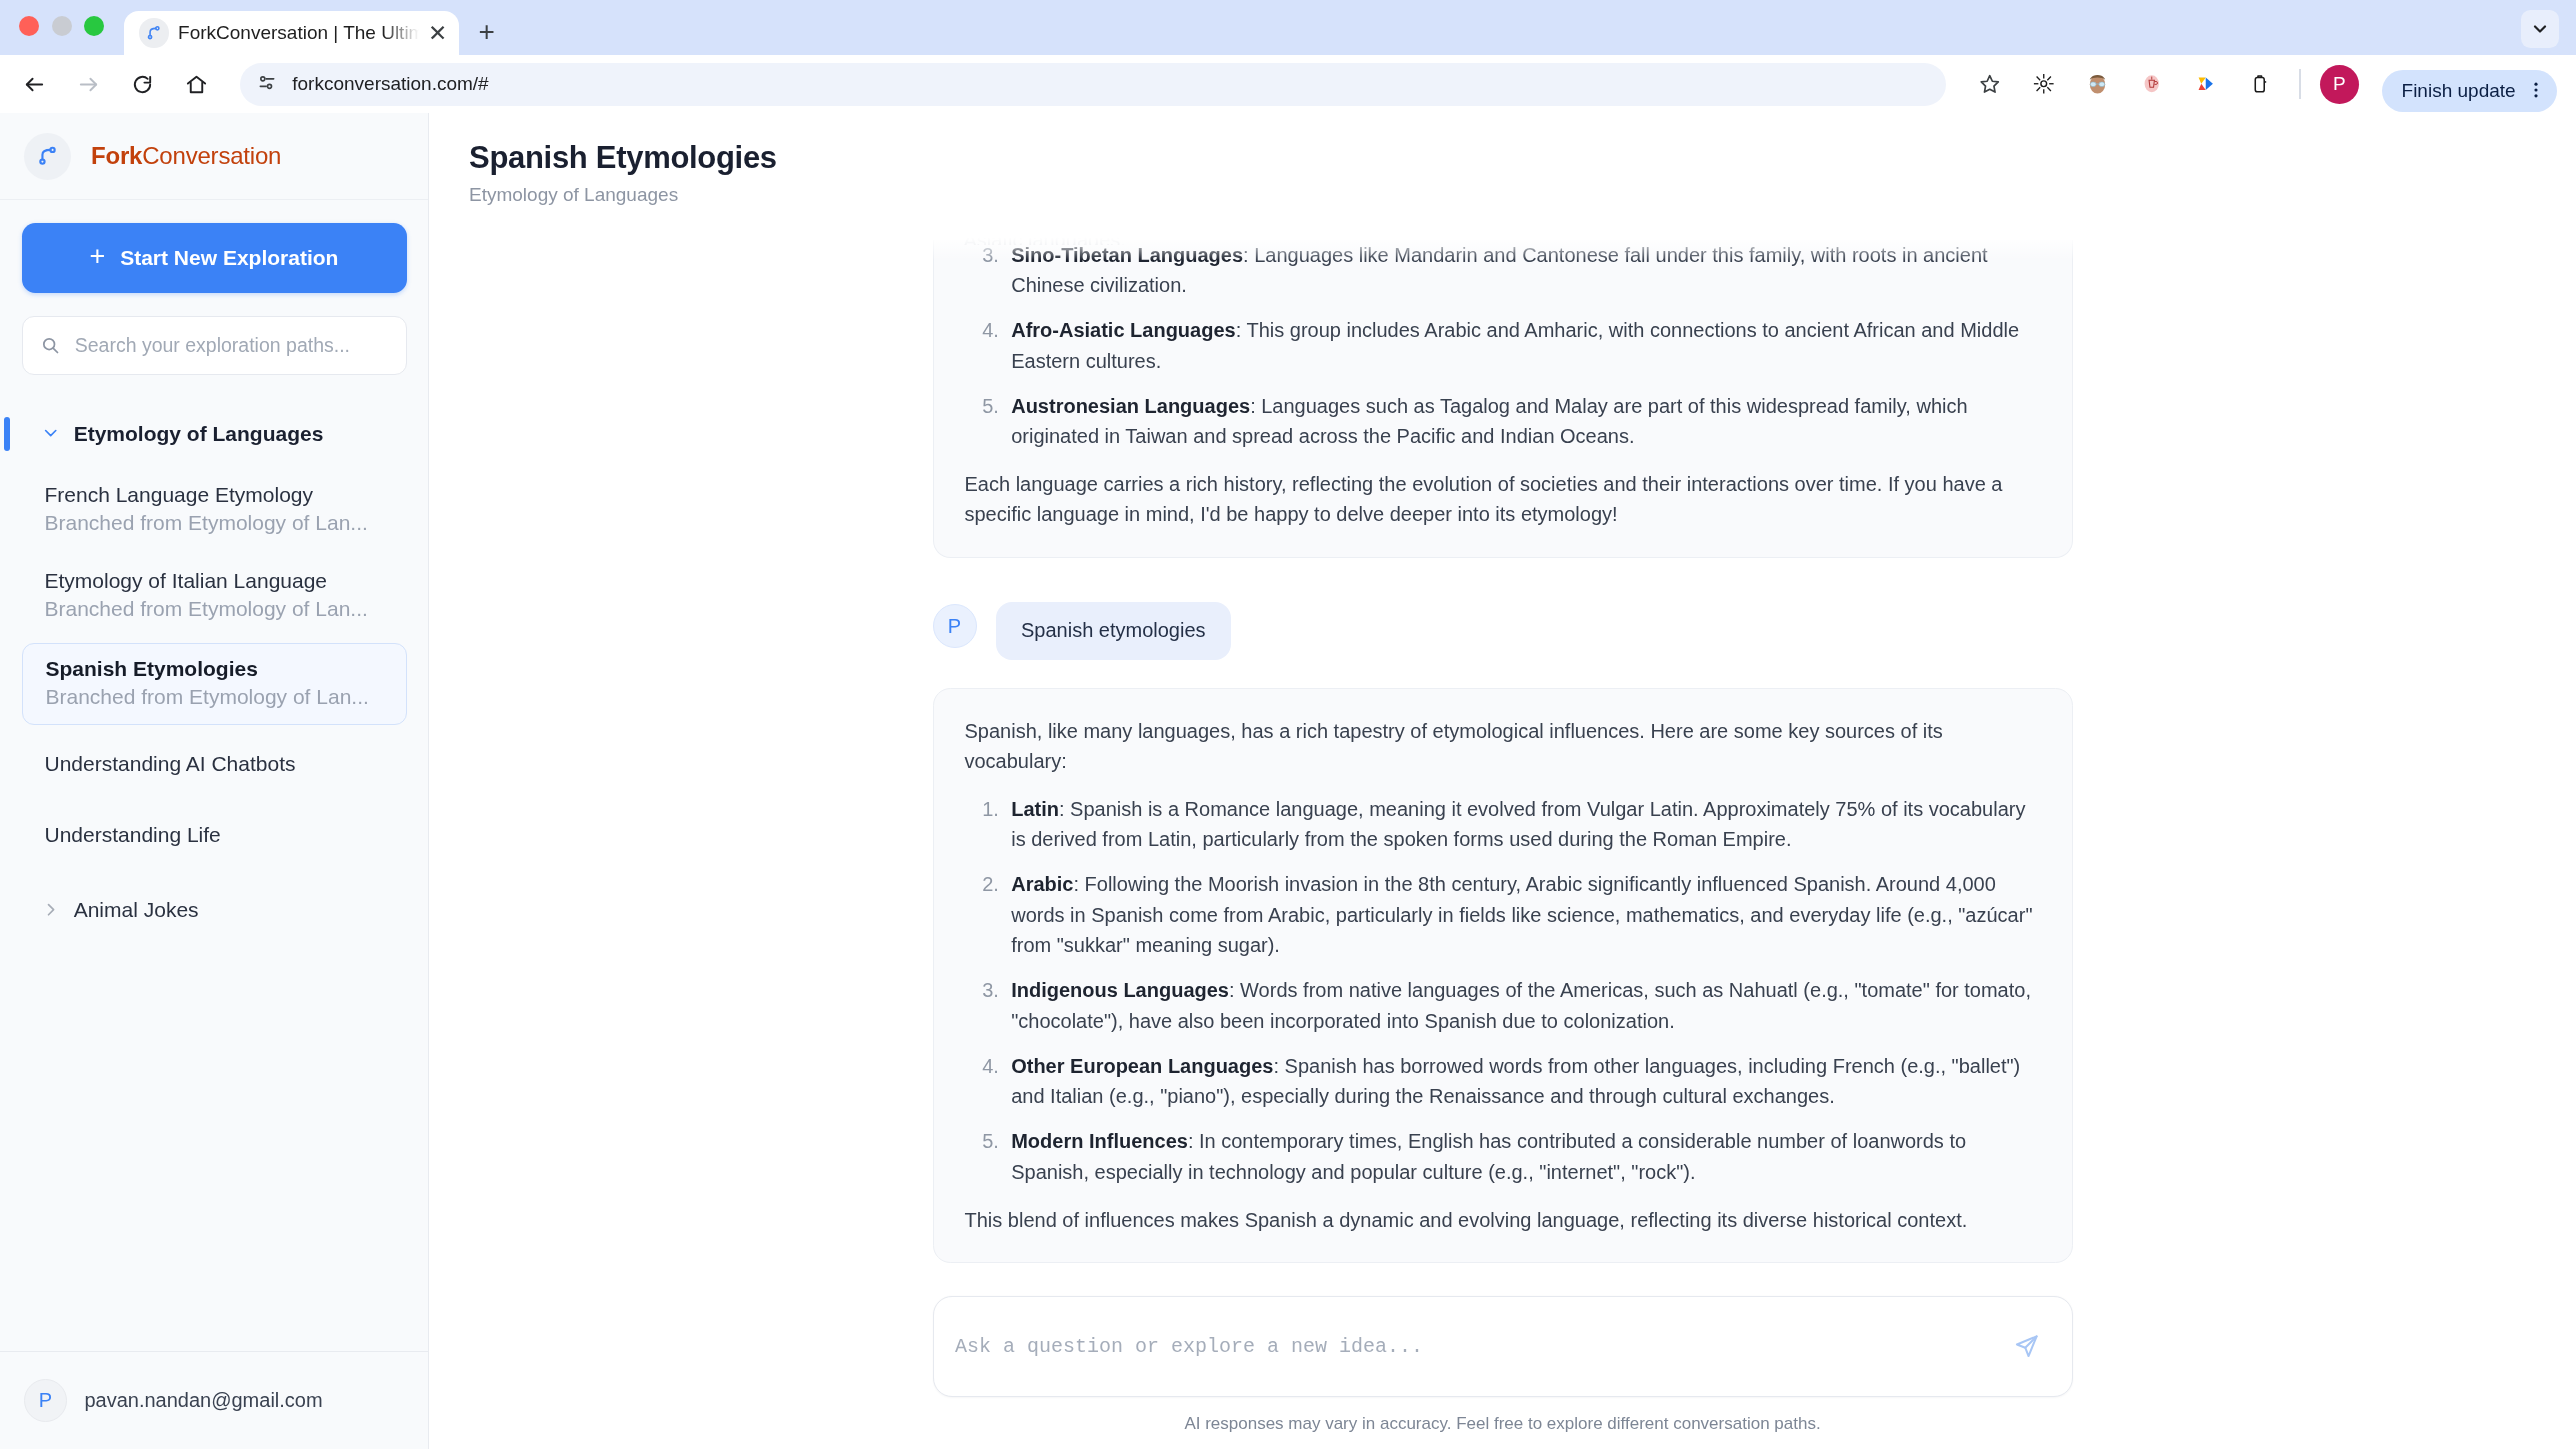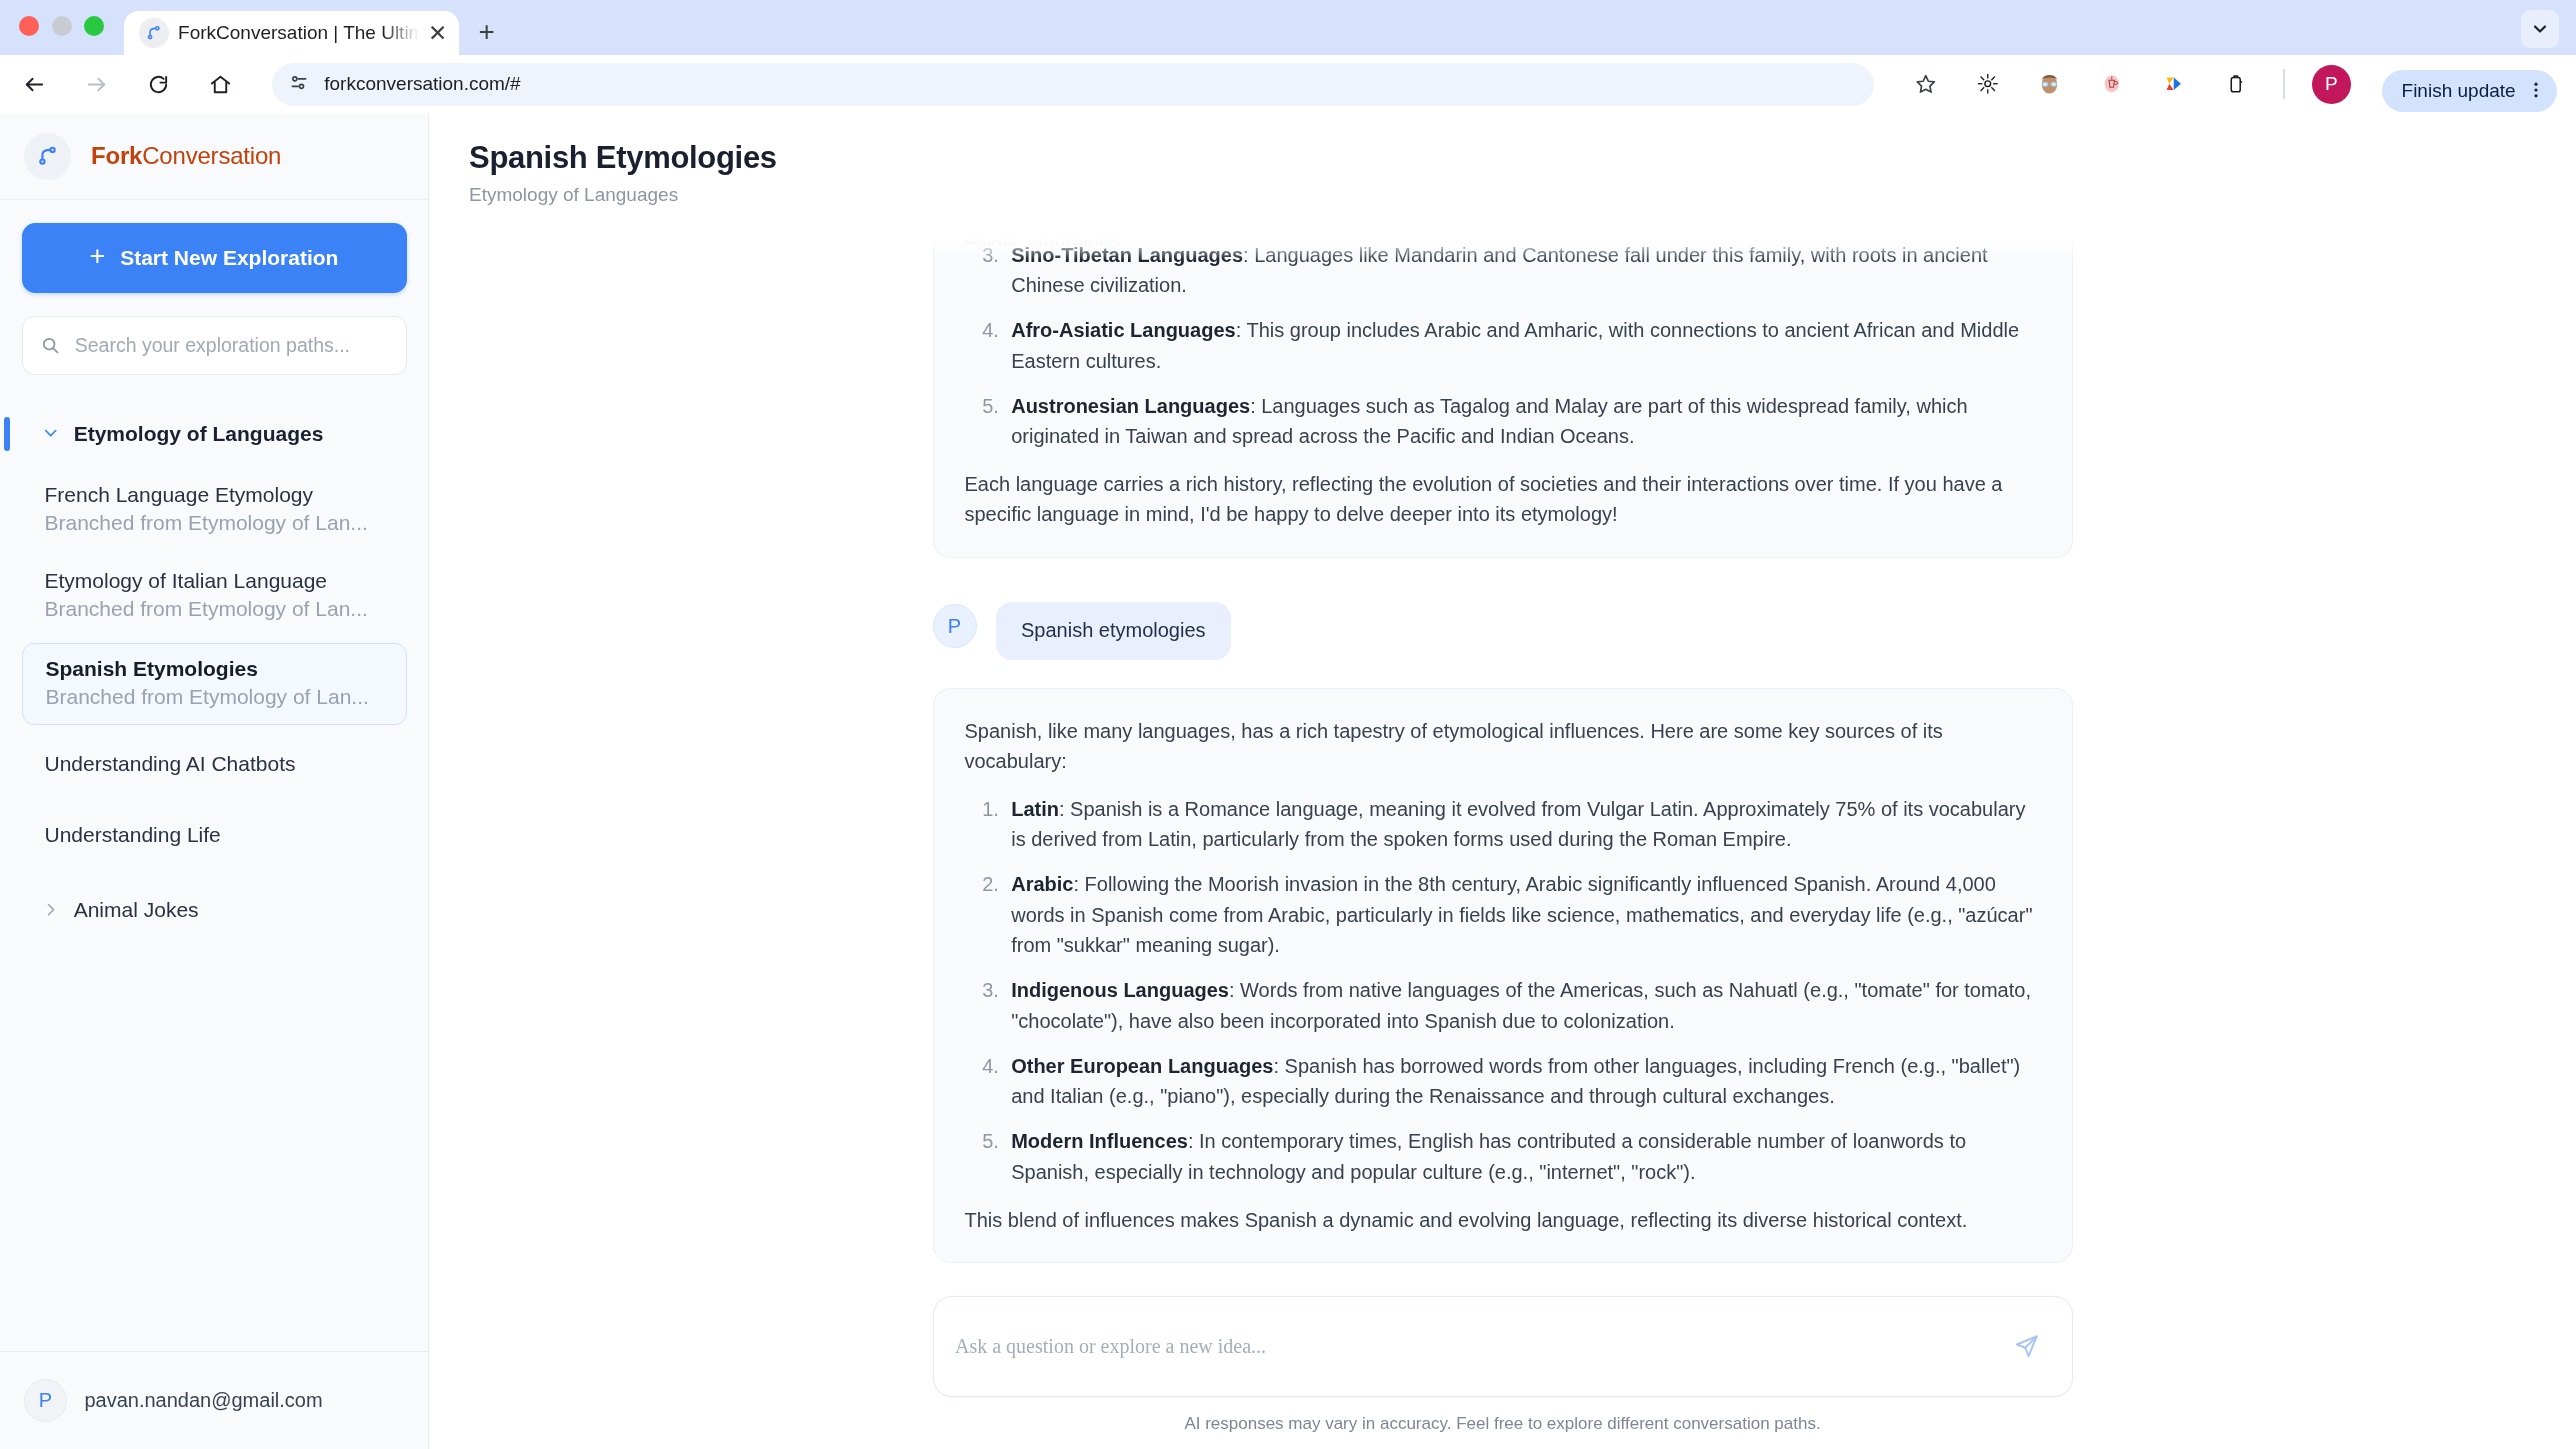--- a/index.html
+++ b/index.html
@@ -61,21 +61,21 @@
     margin-bottom: 6.7px; margin-right: 17.4px;
     width: 38px; height: 38px; border-radius: 9.4px; background: #e8eefc;
     display: flex; align-items: center; justify-content: center;
   }
 
   .toolbar {
     height: 58px;
     background: #ffffff;
     display: flex; align-items: center;
     padding: 0 19px 0 13.4px;
-    gap: 20px;
+    gap: 12px;
     flex: 0 0 auto;
   }
   .navbtn {
     width: 42px; height: 42px; border-radius: 50%;
     display: flex; align-items: center; justify-content: center;
     flex: 0 0 auto;
   }
   .omnibox {
     flex: 1 1 auto;
     height: 43px;
@@ -281,21 +281,21 @@
     background: #ffffff;
     border: 1.3px solid #e6e9ef;
     border-radius: 19px;
     height: 101px;
     display: flex; align-items: center;
     padding: 0 24px 0 21.5px;
     box-shadow: 0 0.7px 2px rgba(20,30,60,0.04);
   }
   .composer-input {
     flex: 1 1 auto; border: none; outline: none; background: transparent;
-    font-family: Liberation Serif, serif;
+    font-family: Liberation Mono, monospace;
     font-size: 20px; color: #1e2430;
   }
   .composer-input::placeholder { color: #a5adba; }
   .send-btn { width: 43px; height: 43px; display: flex; align-items: center; justify-content: center; flex: 0 0 auto; }
   .disclaimer { text-align: center; font-size: 17px; color: #7d8695; margin-top: 17.4px; }
 </style>
 </head>
 <body>
 
 <div class="browser">

